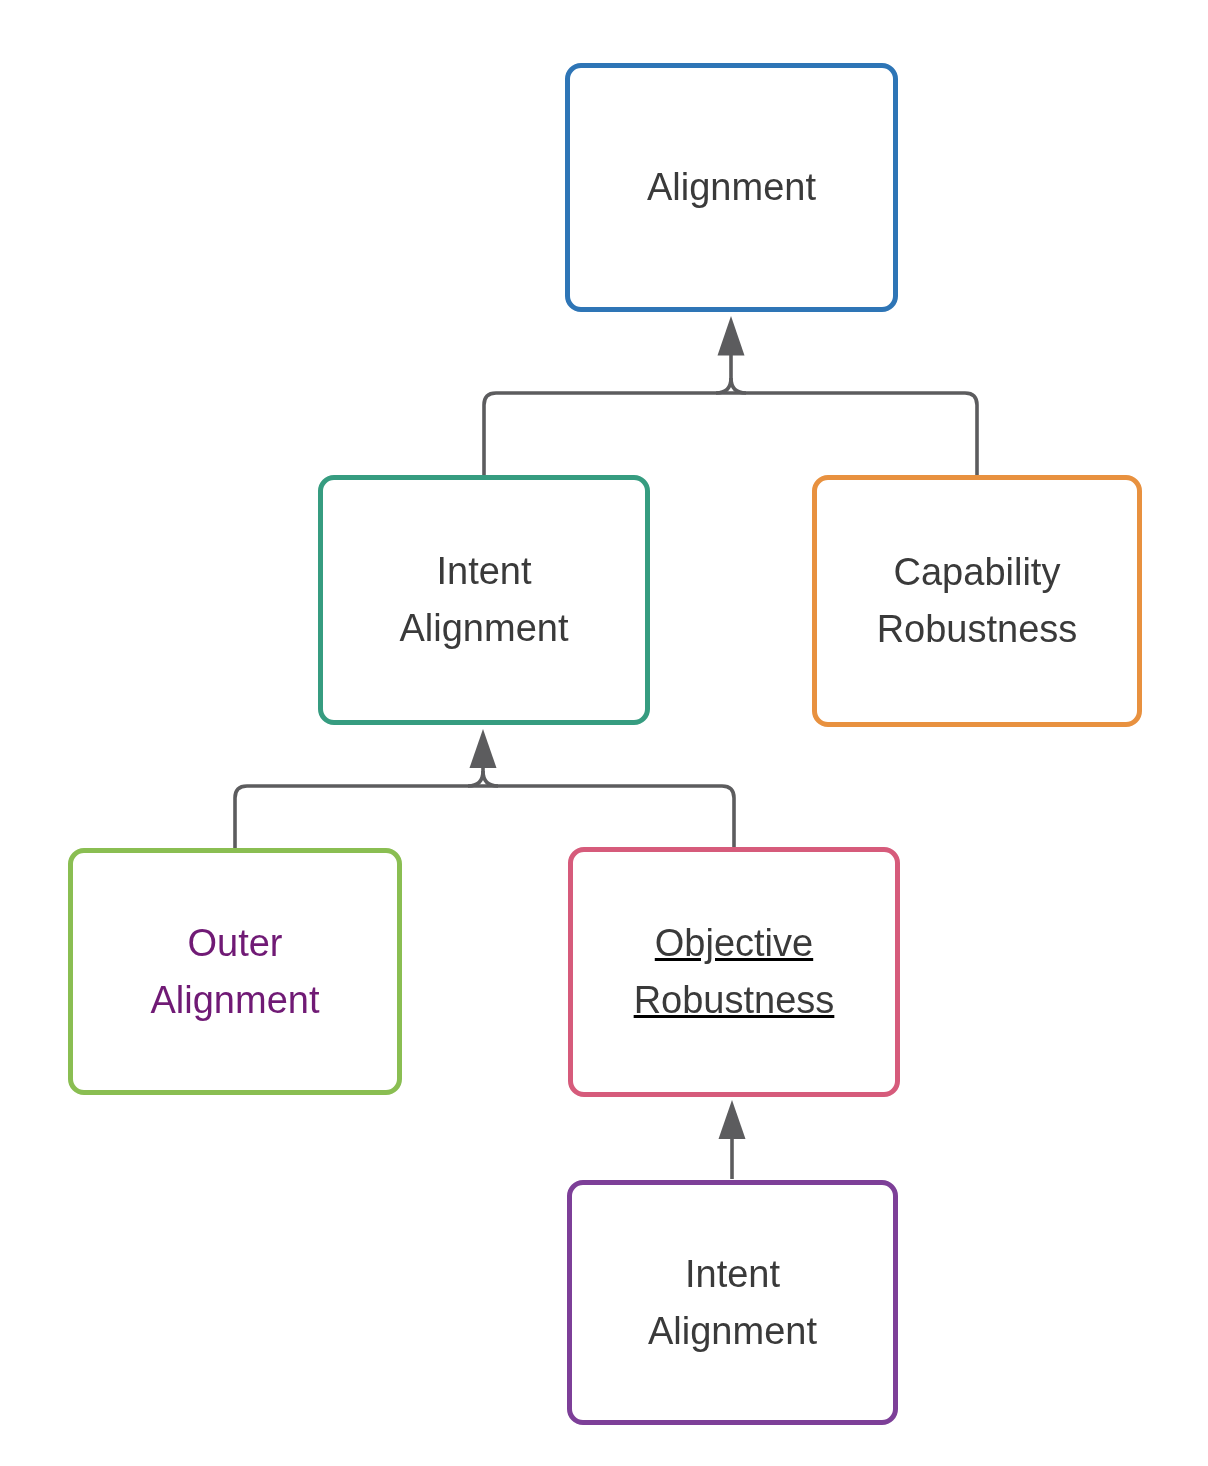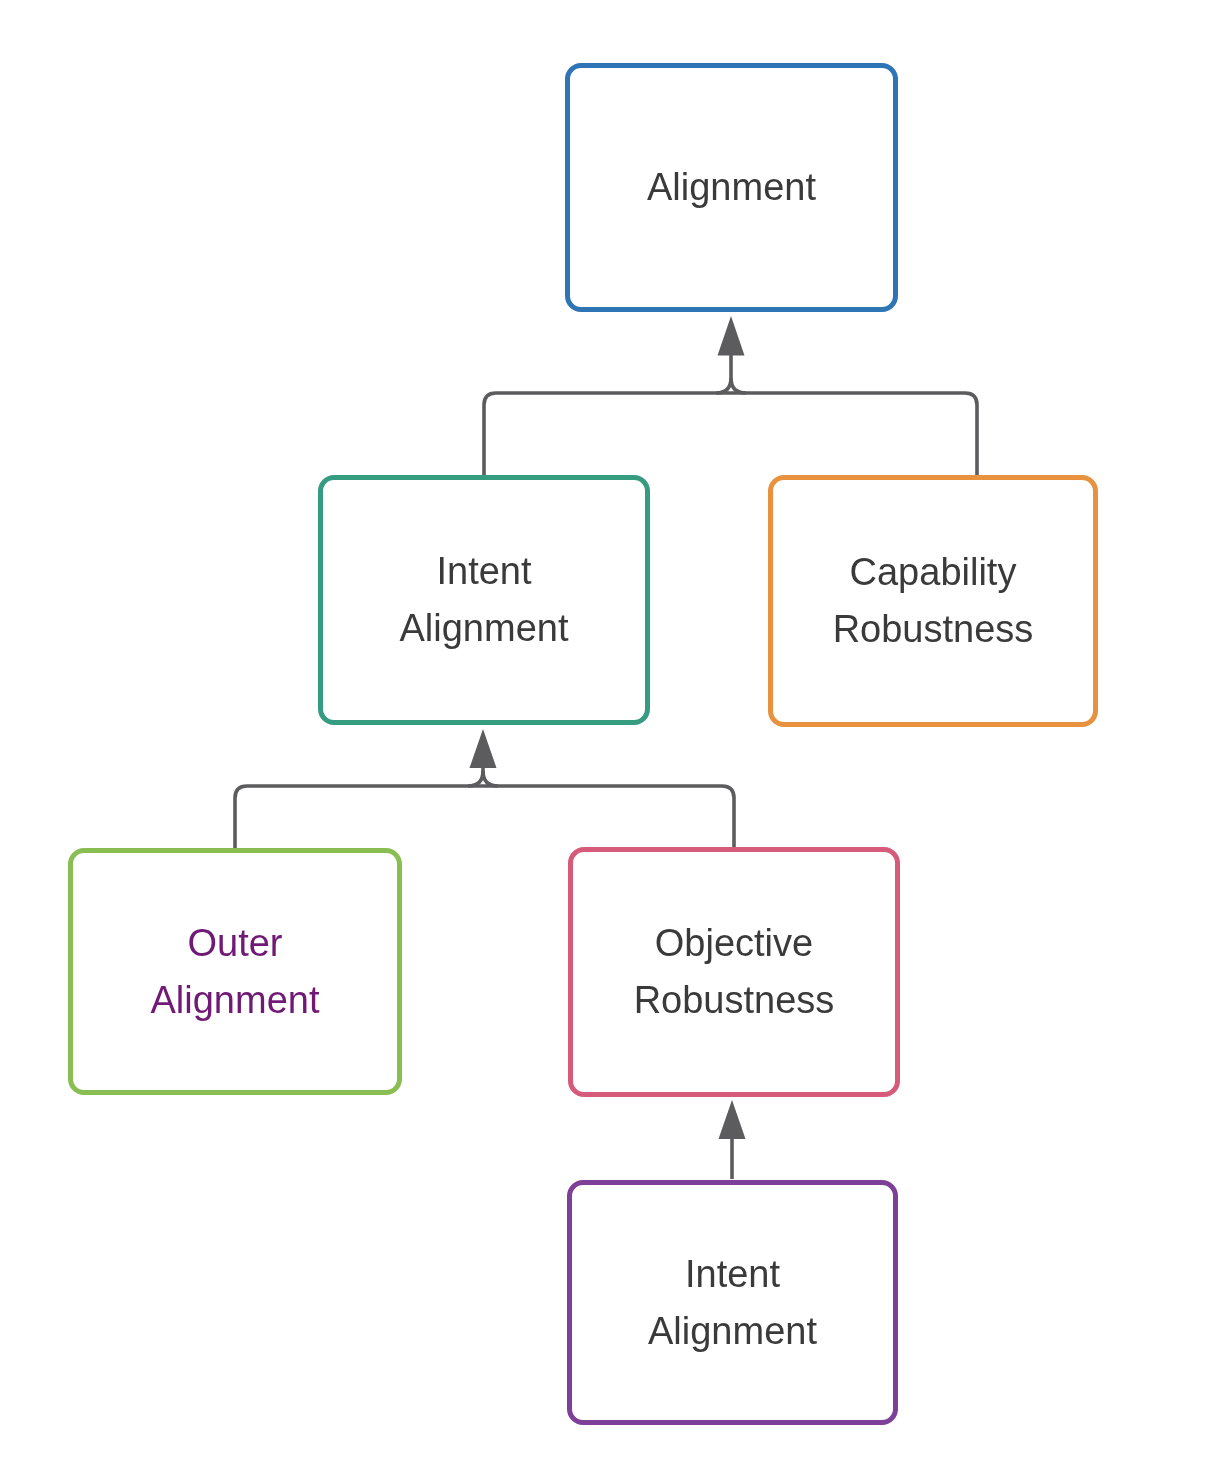--- a/index.html
+++ b/index.html
@@ -40,23 +40,23 @@
     text-align: center;
   }
   .node-label {
     font-size: 38px;
     line-height: 1.5;
     color: #3a3a3a;
     white-space: pre-line;
   }
   .node-alignment  { left: 565px; top: 63px;   width: 333px; height: 249px; }
   .node-intent     { left: 318px; top: 475px;  width: 332px; height: 250px; }
-  .node-capability { left: 768px; top: 475px;  width: 330px; height: 252px; }
+  .node-capability { left: 812px; top: 475px;  width: 330px; height: 252px; }
   .node-outer      { left: 68px;  top: 848px;  width: 334px; height: 247px; }
-  .node-objective  { left: 568px; top: 847px;  width: 332px; height: 250px; }
+  .node-objective  { left: 568px; top: 847px;  width: 332px; height: 250px; text-decoration: underline; }
   .node-inner      { left: 567px; top: 1180px; width: 331px; height: 245px; }
 </style>
 </head>
 <body>
 
 <div class="canvas">
 
   <svg class="connectors" viewBox="0 0 1208 1466" xmlns="http://www.w3.org/2000/svg">
 
     <g>

